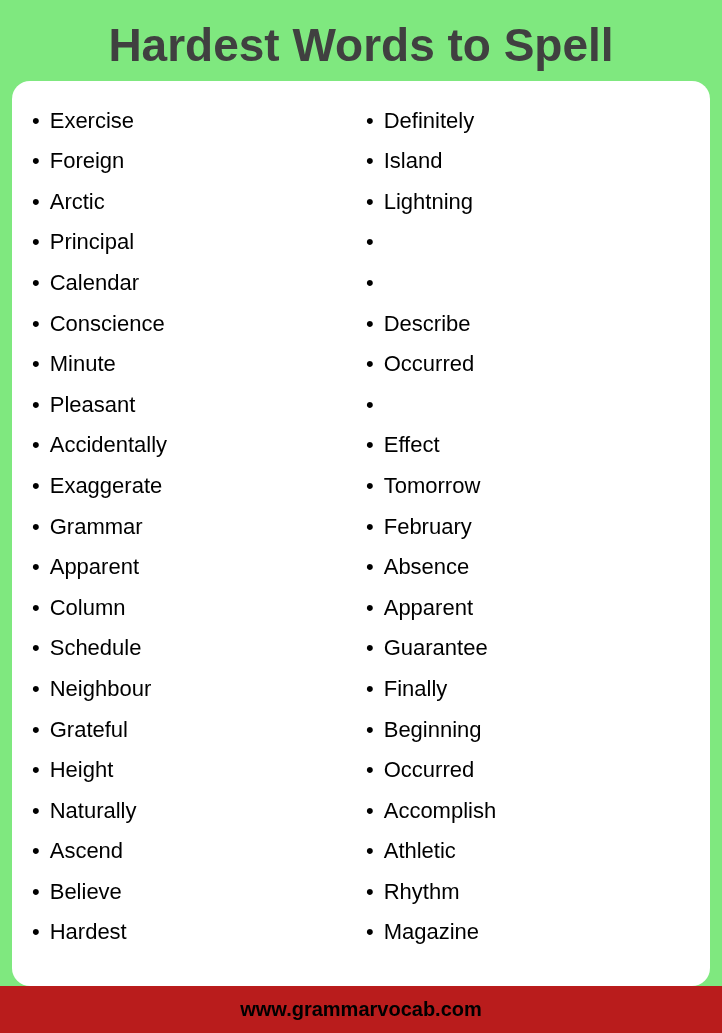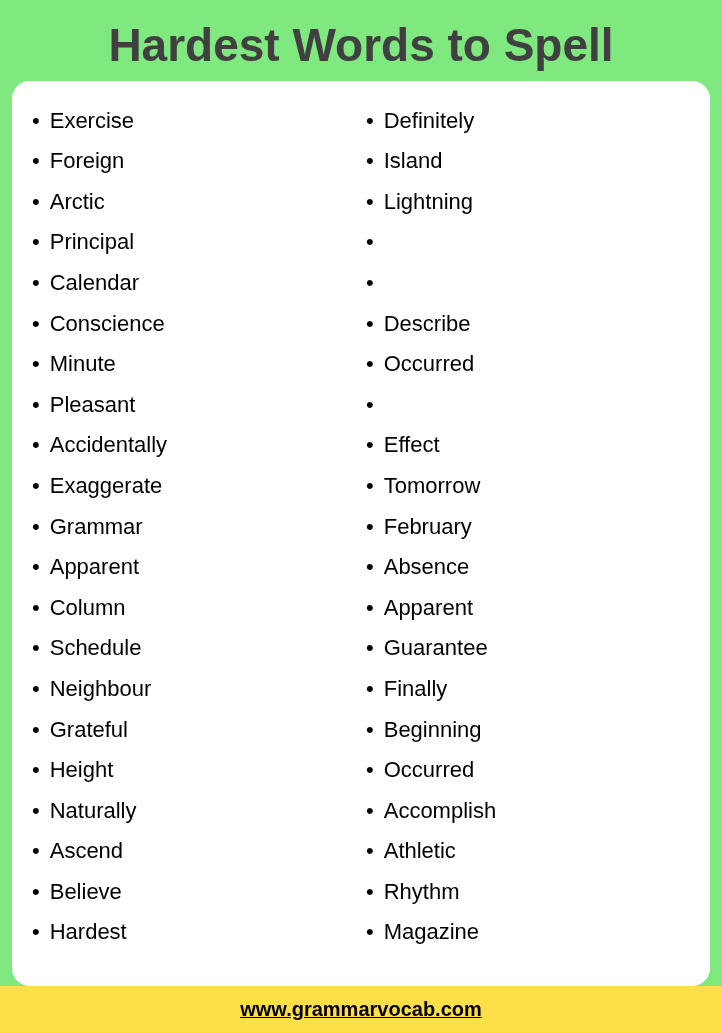--- a/index.html
+++ b/index.html
@@ -55,24 +55,23 @@
     }
 
     .bullet {
       margin-right: 10px;
       font-size: 22px;
       line-height: 1.3;
       flex-shrink: 0;
     }
 
     .footer {
-      background-color: #fde047;
+      background-color: #b91c1c;
       padding: 12px 20px;
       text-align: center;
-      text-decoration: underline;
     }
 
     .footer-text {
       font-size: 20px;
       font-weight: 700;
       color: #000;
     }
   </style>
 </head>
 <body>

